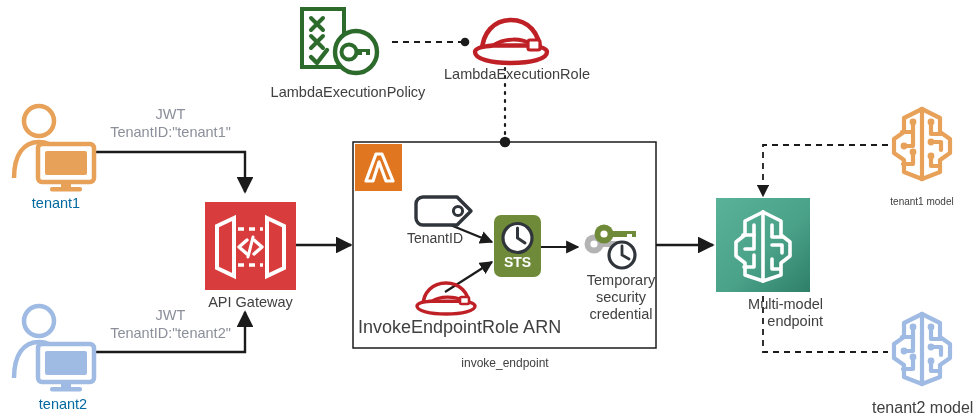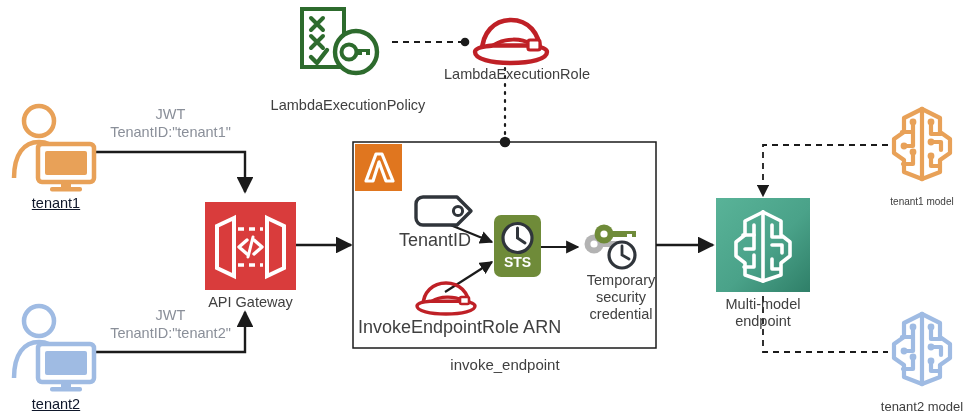--- a/index.html
+++ b/index.html
@@ -8,21 +8,21 @@
     font-family:"Liberation Sans", sans-serif;
     position:relative;overflow:hidden;
   }
   #canvas{position:absolute;left:0;top:0;width:973px;height:420px;}
   .lbl{
     position:absolute;text-align:center;
     font-family:"Liberation Sans", sans-serif;
     color:#404040;white-space:pre;
     line-height:1.18;
   }
-  .lbl-dark{color:#0f172a;text-decoration:underline;}
+  .lbl-dark{color:#0369a1;}
   .lbl-gray{color:#8a8f99;text-align:center;}
   svg{display:block;overflow:visible;}
 </style>
 </head>
 <body>
 
 <svg id="canvas" viewBox="0 0 973 420">
   <defs>
     <marker id="arrowBlk" viewBox="0 0 10 10" refX="9" refY="5" markerWidth="7" markerHeight="7" orient="auto-start-reverse">
       <path d="M0,0 L10,5 L0,10 z" fill="#1b1b1b"></path>
@@ -226,42 +226,42 @@
   <g transform="translate(472,14)">
     <path d="M10,38 C10,19 22,6 39,6 C56,6 68,19 68,38" fill="none" stroke="#bf2026" stroke-width="4.6" stroke-linecap="round"></path>
     <path d="M3,38 C3,45 19,49 39,49 C59,49 75,45 75,38 C75,34.5 68,32.5 57,31.5 L21,31.5 C10,32.5 3,34.5 3,38 Z" fill="#ffffff" stroke="#bf2026" stroke-width="4.4" stroke-linejoin="round"></path>
     <path d="M22,31 C33,24 49,24 59,30" fill="none" stroke="#bf2026" stroke-width="4" stroke-linecap="round"></path>
     <rect x="56" y="26" width="12" height="10" rx="2" fill="#ffffff" stroke="#bf2026" stroke-width="3.2"></rect>
   </g>
 </svg>
 
 <div class="lbl lbl-dark" style="left:0px;top:195px;width:112px;font-size:14.5px;">tenant1</div>
 
-<div class="lbl lbl-dark" style="left:0px;top:396px;width:112px;font-size:14.5px;">tenant2</div>
+<div class="lbl lbl-dark" style="left:0px;top:396px;width:112px;font-size:14.5px;padding-left:7px;">tenant2</div>
 
 <div class="lbl lbl-gray" style="left:78px;top:106px;width:185px;font-size:14.5px;">JWT</div>
 <div class="lbl lbl-gray" style="left:78px;top:124px;width:185px;font-size:14.5px;">TenantID:"tenant1"</div>
 
 <div class="lbl lbl-gray" style="left:78px;top:307px;width:185px;font-size:14.5px;">JWT</div>
 <div class="lbl lbl-gray" style="left:78px;top:325px;width:185px;font-size:14.5px;">TenantID:"tenant2"</div>
 
 <div class="lbl" style="left:188px;top:294px;width:125px;font-size:14.5px;text-align:center;">API Gateway</div>
 
-<div class="lbl" style="left:385px;top:230px;width:100px;font-size:18px;">TenantID</div>
+<div class="lbl" style="left:385px;top:230px;width:100px;font-size:14px;">TenantID</div>
 
 <div class="lbl" style="left:358px;top:317px;width:180px;font-size:18px;">InvokeEndpointRole ARN</div>
 
 <div class="lbl" style="left:566px;top:272px;width:110px;font-size:14.5px;">Temporary
 security
 credential</div>
 
-<div class="lbl" style="left:410px;top:356px;width:190px;font-size:15px;">invoke_endpoint</div>
-
-<div class="lbl" style="left:703px;top:296px;width:120px;font-size:14.5px;">Multi-model
+<div class="lbl" style="left:410px;top:356px;width:190px;font-size:12px;">invoke_endpoint</div>
+
+<div class="lbl" style="left:703px;top:296px;width:120px;font-size:14.5px;text-align:right;">Multi-model
 endpoint</div>
 
 <div class="lbl" style="left:872px;top:196px;width:100px;font-size:10px;">tenant1 model</div>
 
-<div class="lbl" style="left:872px;top:399px;width:100px;font-size:13px;">tenant2 model</div>
-
-<div class="lbl" style="left:258px;top:84px;width:180px;font-size:14.5px;margin-top:13px;">LambdaExecutionPolicy</div>
+<div class="lbl" style="left:872px;top:399px;width:100px;font-size:16px;">tenant2 model</div>
+
+<div class="lbl" style="left:258px;top:84px;width:180px;font-size:14.5px;">LambdaExecutionPolicy</div>
 
 <div class="lbl" style="left:437px;top:66px;width:160px;font-size:14.5px;">LambdaExecutionRole</div>
 
 </body></html>

